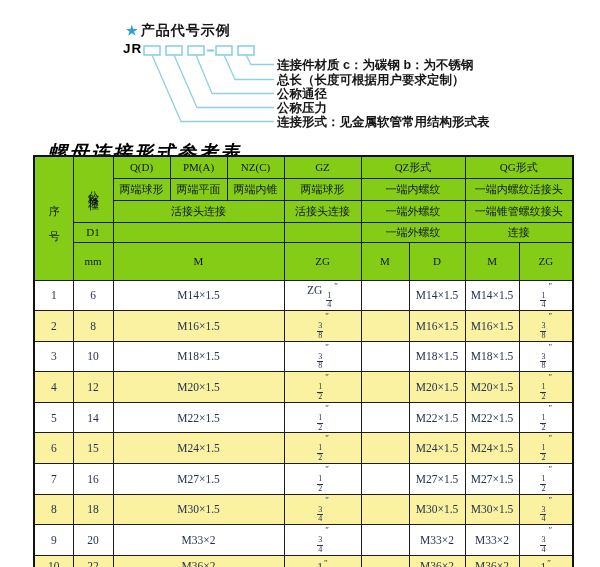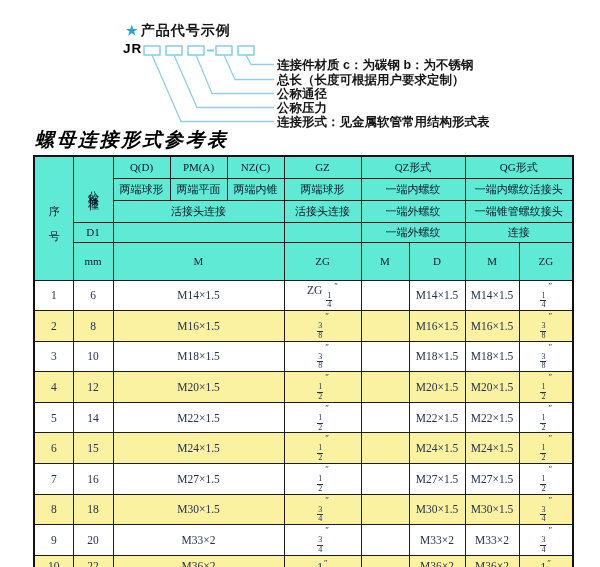--- a/index.html
+++ b/index.html
@@ -11,29 +11,29 @@
   .diagram-heading{position:absolute;left:118px;top:22px;font-family:"Liberation Sans",sans-serif;
        font-size:14px;font-weight:bold;color:#151515;letter-spacing:1px;}
   .diagram-heading .star{color:#2da0d4;font-size:13px;margin-right:2px;}
   .jr{position:absolute;left:115px;top:41px;font-family:"Liberation Sans",sans-serif;
        font-size:13.5px;font-weight:600;color:#000000;letter-spacing:1px;}
   .diagram svg{position:absolute;left:0;top:0;}
   .dlabel{position:absolute;left:269px;height:14px;line-height:14px;
        font-family:"Liberation Sans",sans-serif;font-size:12.5px;font-weight:bold;color:#161616;white-space:nowrap;}
 
   
-  .table-title{position:absolute;left:35px;top:127px;margin:0;font-family:"Liberation Serif",serif;
+  .table-title{position:absolute;left:35px;top:127px;margin:13px;font-family:"Liberation Serif",serif;
        font-size:19px;font-weight:bold;font-style:italic;letter-spacing:2.5px;color:#000;}
 
   
   table.ref{position:absolute;left:33px;top:155px;width:539px;border-collapse:collapse;
        table-layout:fixed;border:2px solid #111;}
   table.ref th, table.ref td{border:1px solid #1c1c1c;padding:0;text-align:center;
        vertical-align:middle;overflow:hidden;}
-  table.ref th{background:#5eead4;font-weight:normal;font-size:11px;color:#0d1626;
+  table.ref th{background:#84cc16;font-weight:normal;font-size:11px;color:#0d1626;
        font-family:"Liberation Serif",serif;}
   table.ref thead tr.h1{height:22px;} table.ref thead tr.h2{height:22px;}
   table.ref thead tr.h3{height:22px;margin-top:40px;} table.ref thead tr.h4{height:20px;}
   table.ref thead tr.h5{height:38px;}
   table.ref tbody tr{height:21px;background:#ffffff;}
   table.ref tbody tr.alt{background:#faf1a1;}
   table.ref td{font-size:11.5px;color:#26334d;}
 
   .vert{writing-mode:vertical-rl;text-orientation:upright;display:inline-block;
         font-size:11px;color:#0d1626;}

